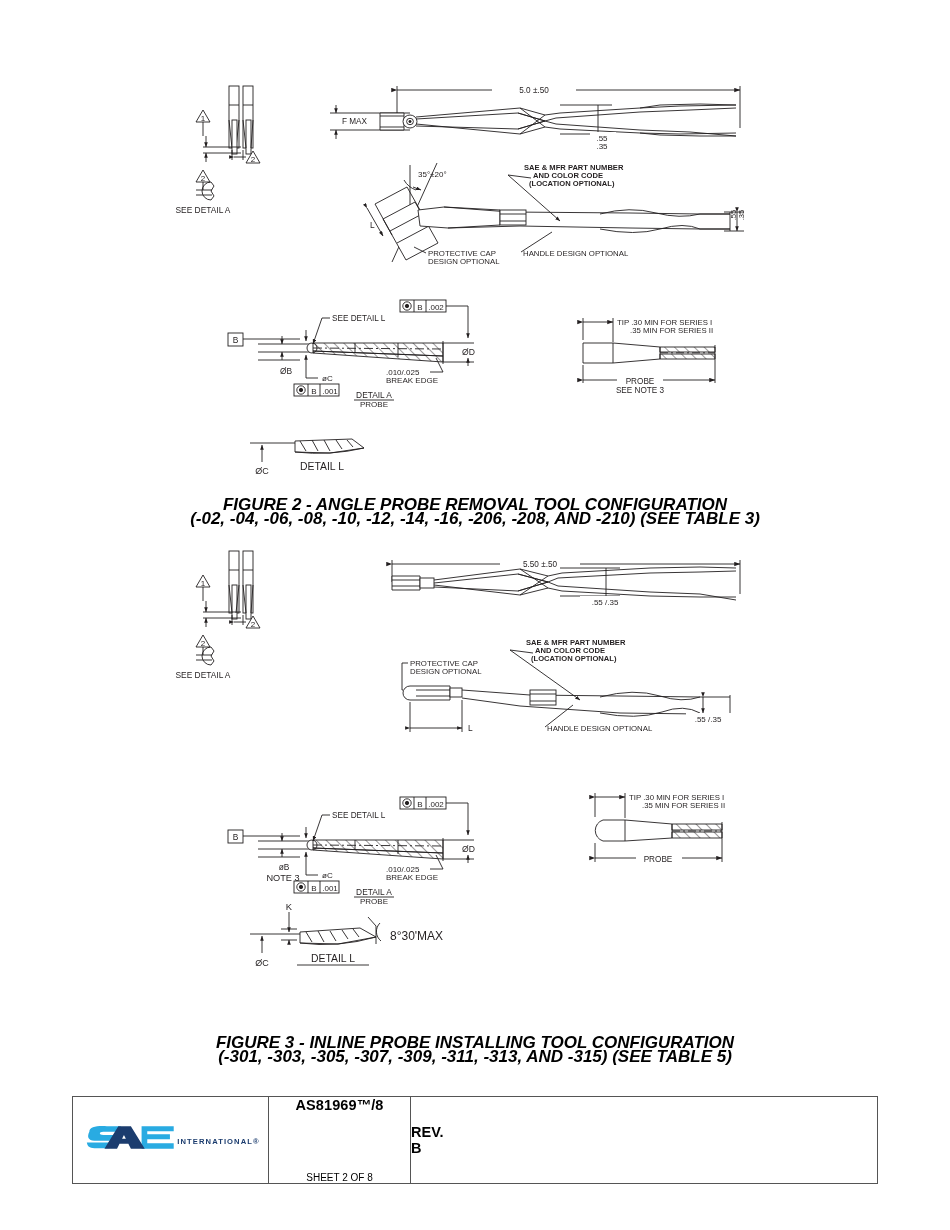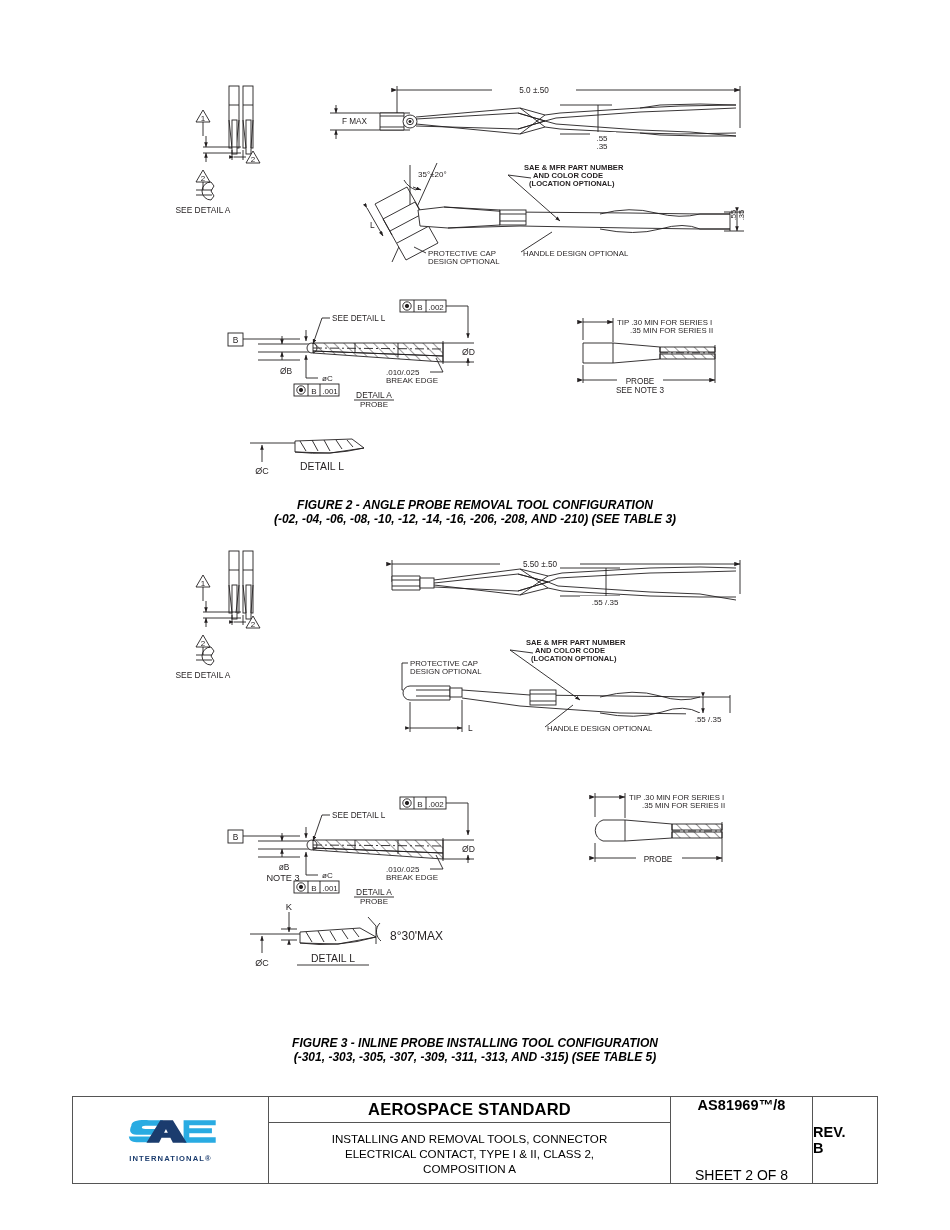--- a/index.html
+++ b/index.html
@@ -2,37 +2,37 @@
 <html><head>
 <meta charset="utf-8">
 <style>
   html,body{margin:0;padding:0;background:#ffffff;}
   body{width:950px;height:1230px;position:relative;font-family:"Liberation Sans",sans-serif;color:#000;}
   .page{position:absolute;left:0;top:0;width:950px;height:1230px;overflow:hidden;background:#fff;}
   svg{display:block;}
   .dwg{position:absolute;left:0;top:0;}
   
   .titleblock{position:absolute;left:72px;top:1096px;width:806px;height:88px;border:1.4px solid #555;box-sizing:border-box;display:flex;}
-  .tb-logo{width:196px;border-right:1.4px solid #555;display:flex;align-items:center;justify-content:center;flex-direction:column;box-sizing:border-box;}
+  .tb-logo{width:196px;border-right:1.4px solid #555;display:flex;align-items:center;justify-content:center;flex-direction:row;box-sizing:border-box;}
   .tb-mid{flex:1;display:flex;flex-direction:column;box-sizing:border-box;border-right:1.4px solid #555;}
   .tb-mid-top{height:26px;display:flex;align-items:center;justify-content:center;border-bottom:1.4px solid #555;box-sizing:border-box;}
   .tb-mid-top span{font-size:16.5px;font-weight:bold;letter-spacing:.2px;}
   .tb-mid-bot{flex:1;display:flex;align-items:center;justify-content:center;text-align:center;padding:2px 6px;box-sizing:border-box;}
   .tb-mid-bot span{font-size:11.6px;line-height:15px;}
   .tb-doc{width:142px;border-right:1.4px solid #555;display:flex;flex-direction:column;align-items:center;justify-content:space-between;box-sizing:border-box;}
   .tb-doc .docno{font-size:14.5px;font-weight:bold;letter-spacing:.1px;}
-  .tb-doc .sheet{font-size:14px;margin-top:2px;}
+  .tb-doc .sheet{font-size:10px;margin-top:2px;}
   .tb-rev{width:64px;display:flex;flex-direction:column;align-items:flex-start;justify-content:center;box-sizing:border-box;}
   .tb-rev .rl{font-size:14.5px;font-weight:bold;}
   .tb-rev .rv{font-size:14.5px;font-weight:bold;}
   
   .saelogo{position:relative;width:96px;height:34px;}
   .sae-intl{font-size:7.6px;font-weight:bold;color:#1b3c6e;letter-spacing:1.1px;margin-top:3px;}
   
-  .caption{position:absolute;width:950px;text-align:center;font-size:12px;font-weight:bold;font-style:italic;line-height:14px;}
+  .caption{position:absolute;width:950px;text-align:center;font-size:17px;font-weight:bold;font-style:italic;line-height:14px;}
 </style>
 </head>
 <body>
 
 <div class="page">
 
 <svg class="dwg" width="950" height="1090" viewBox="0 0 950 1090">
   <defs>
     <pattern id="hatch" width="7" height="7" patternTransform="rotate(-45)" patternUnits="userSpaceOnUse">
       <line x1="0" y1="0" x2="0" y2="7" stroke="#231f20" stroke-width="0.9"></line>
@@ -469,32 +469,20 @@
       <g>
         <path d="M12 14 C12 6 24 4 40 5 L62 5 L62 14 L34 14 C27 14 27 19 34 19 L50 19 L50 28 L20 28 C10 28 8 22 12 14 Z" fill="#29abe2"></path>
         <path d="M95 5 L146 5 L146 13 L104 13 L104 18 L140 18 L140 26 L104 26 L104 32 L146 32 L146 41 L95 41 Z" fill="#29abe2"></path>
         <path d="M8 31 L44 31 L44 40 L20 40 C12 40 9 37 8 31 Z" fill="#29abe2"></path>
         <path d="M58 5 L78 5 L100 41 L78 41 L74 33 L60 33 L64 25 L70 25 L67 19 L56 41 L36 41 Z" fill="#1b3c6e"></path>
       </g>
     </svg>
     <div class="sae-intl">INTERNATIONAL®</div>
   </div>
 
-  <div class="tb-mid">
-    <div class="tb-mid-top">
-      <span>AEROSPACE STANDARD</span>
-    </div>
-    <div class="tb-mid-bot">
-      <span>
-        <span>INSTALLING AND REMOVAL TOOLS, CONNECTOR</span><br>
-        <span>ELECTRICAL CONTACT, TYPE I &amp; II, CLASS 2,</span><br>
-        <span>COMPOSITION A</span>
-      </span>
-    </div>
-  </div>
 
   <div class="tb-doc">
     <div class="docno">AS81969™/8</div>
     <div class="sheet">SHEET 2 OF 8</div>
   </div>
 
   <div class="tb-rev">
     <div class="rl">REV.</div>
     <div class="rv">B</div>
   </div>

